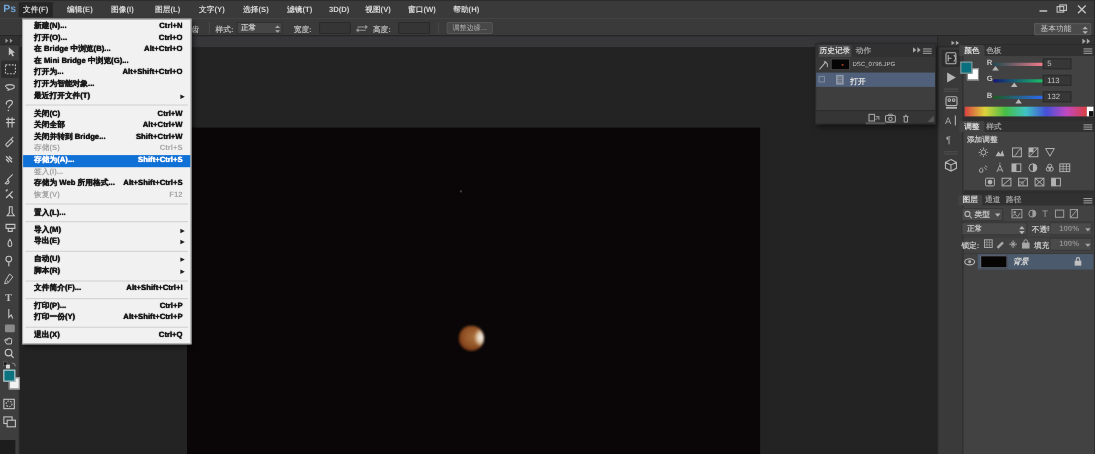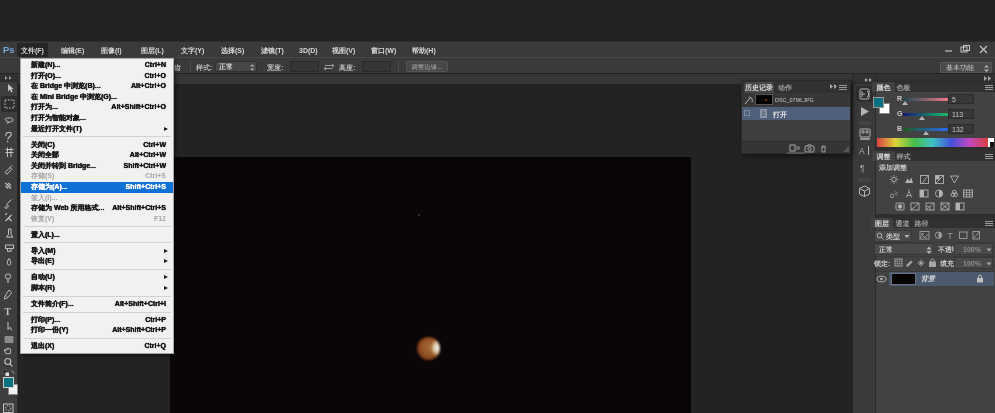--- a/index.html
+++ b/index.html
@@ -1,18 +1,18 @@
 <!DOCTYPE html>
 <html><head>
 <meta charset="utf-8">
 <style>
 * { margin:0; padding:0; box-sizing:border-box; }
 html,body { width:995px; height:413px; overflow:hidden; background:#232323; }
 body { font-family:"Liberation Sans", sans-serif; position:relative; }
-#app { position:absolute; left:0; top:0; width:995px; height:295px;margin-top:41px; }
+#app { position:absolute; left:0; top:0; width:995px; height:295px; }
 
 
 #menubar { position:absolute; left:0; top:0; width:995px; height:16px; background:#3a3a3a; border-top:1px solid #2d2d2d; }
 #pslogo { position:absolute; left:3px; top:1px; width:22px; height:14px; color:#70a7d8; font-weight:bold; font-size:9.5px; line-height:14px; }
 .mitem { position:absolute; top:0; height:16px; line-height:17px; font-size:7px; color:#d6d6d6; font-weight:bold; }
 #mfile { background:#262626; padding:0 4px; top:1px; height:14px; line-height:15px; }
 
 
 #optionsbar { position:absolute; left:0; top:16px; width:995px; height:17px; background:#3a3a3a; border-top:1px solid #474747; border-bottom:1px solid #242424; }
 .olabel { position:absolute; font-size:7px; color:#b8b8b8; top:5px; font-weight:bold; }

